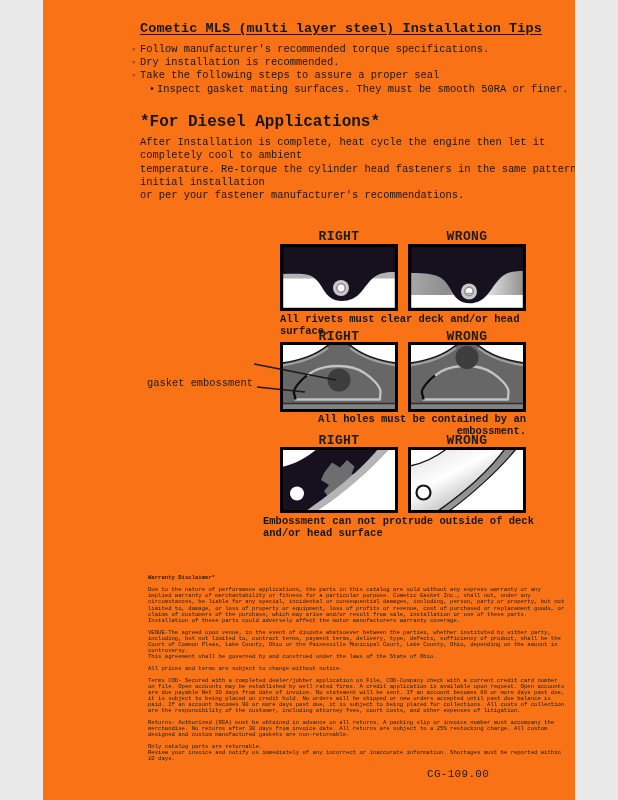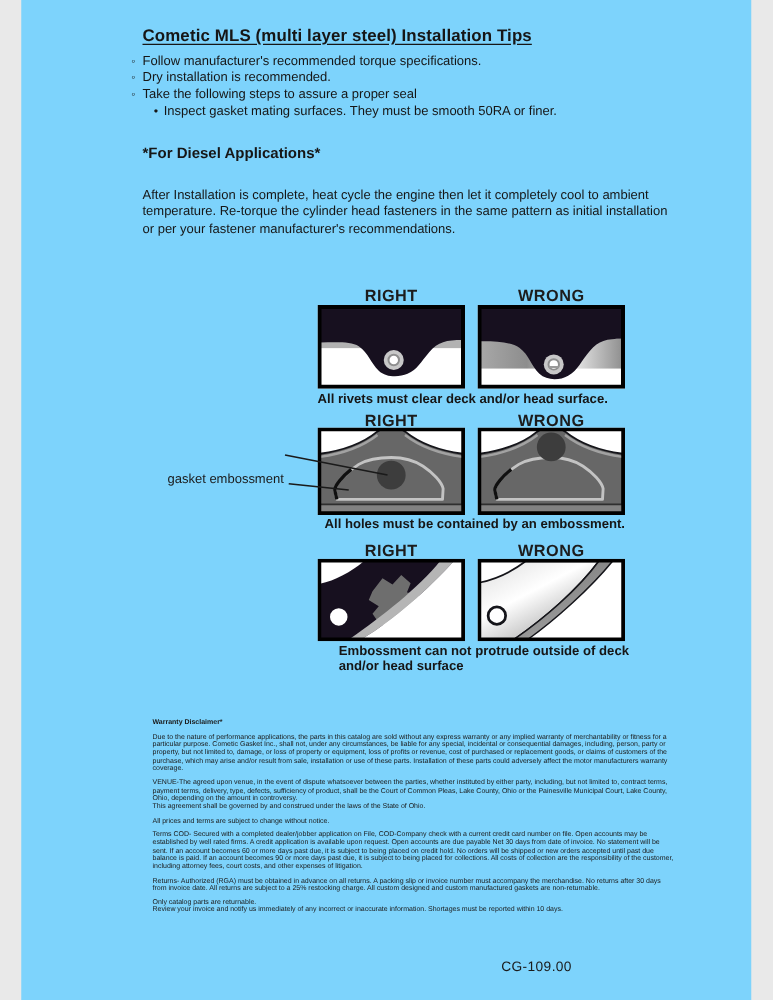--- a/index.html
+++ b/index.html
@@ -1,33 +1,33 @@
 <!DOCTYPE html>
 <html><head>
 <meta charset="utf-8">
 <style>
   html,body{margin:0;padding:0;background:#e9e9e9;}
   .page{
-    position:relative;width:584px;height:800px;background:#7dd3fc;
-    font-family:Liberation Sans, sans-serif;color:#161616;
+    position:relative;width:532px;height:800px;background:#f97316;
+    font-family:Liberation Mono, monospace;color:#161616;
     overflow:hidden;margin:0 auto;
   }
   .abs{position:absolute;}
   .page-title{
     left:97px;top:21px;font-size:13.5px;font-weight:bold;
     text-decoration:underline;text-underline-offset:2px;letter-spacing:.1px;
     white-space:nowrap;
   }
   .tips{left:97px;top:43px;width:470px;font-size:10.4px;line-height:13.2px;}
   .b1{position:relative;white-space:nowrap;}
   .b1::before{content:"◦";position:absolute;left:-9px;top:-0.5px;font-size:9.5px;}
   .b2{position:relative;margin-left:17px;white-space:nowrap;}
   .b2::before{content:"•";position:absolute;left:-8px;top:0;font-size:10px;}
   .diesel{left:97px;top:116px;width:460px;font-size:10.4px;line-height:13.2px;}
-  .diesel-heading{font-size:12px;font-weight:bold;margin:0 0 21px 0;}
+  .diesel-heading{font-size:16px;font-weight:bold;margin:0 0 7px 0;}
   .diesel p{margin:0 0 9px 0;white-space:pre-line;}
   .dg-label{width:118px;text-align:center;font-size:13px;font-weight:bold;
     letter-spacing:.4px;color:#1c1c1c;white-space:nowrap;}
   .caption{font-size:10.5px;font-weight:bold;line-height:12px;white-space:pre-line;}
   .anno{width:113px;text-align:right;font-size:10.4px;line-height:11.6px;
     white-space:pre-line;color:#1a1a1a;}
   .warranty{left:105px;top:575px;width:418px;font-size:5.6px;line-height:6.15px;color:#1a1a1a;}
   .warranty-heading{font-weight:bold;margin:0 0 6px 0;}
   .warranty p{margin:0 0 5.5px 0;white-space:pre-line;}
   .footer-code{left:384px;top:768px;font-size:11px;letter-spacing:.3px;color:#1b1b1b;}
@@ -151,21 +151,21 @@
           <stop offset="1" stop-color="#a8a8a8"></stop>
       </linearGradient>
     </defs>
     <rect x="0" y="0" width="118" height="66" fill="#ffffff"></rect>
     <path d="M2,19 C14,16.5 28,10 38.5,2 L97,2 C80,25 53,48 30,64 L2,64 Z" fill="url(#gsilver)" stroke="#15151a" stroke-width="1.4"></path>
     <path d="M97,2 L108,2 C90,24 62,49 41,64 L30,64 C53,48 80,25 97,2 Z" fill="url(#gdark)" stroke="#15151a" stroke-width="1.2"></path>
     <circle cx="15.5" cy="45.5" r="7" fill="#ffffff" stroke="#15151a" stroke-width="2.2"></circle>
     <rect x="1.5" y="1.5" width="115" height="63" fill="none" stroke="#000000" stroke-width="3"></rect>
   </svg>
 
-  <div class="abs caption" style="left:254px;top:515px;">Embossment can not protrude outside of deck
+  <div class="abs caption" style="left:220px;top:515px;">Embossment can not protrude outside of deck
 and/or head surface</div>
 
   <svg class="abs overlay" width="618" height="800" viewBox="0 0 618 800">
     <line x1="211" y1="364" x2="293" y2="380" stroke="#1a1a1a" stroke-width="1.4"></line>
     <line x1="214" y1="387" x2="262" y2="392" stroke="#1a1a1a" stroke-width="1.4"></line>
   </svg>
 
   <div class="abs warranty">
     <div class="warranty-heading">Warranty Disclaimer*</div>
     <p>Due to the nature of performance applications, the parts in this catalog are sold without any express warranty or any implied warranty of merchantability or fitness for a particular purpose.  Cometic Gasket Inc., shall not, under any circumstances, be liable for any special, incidental or consequential damages, including, person, party or property, but not limited to, damage, or loss of property or equipment, loss of profits or revenue, cost of purchased or replacement goods, or claims of customers of the purchase, which may arise and/or result from sale, installation or use of these parts.  Installation of these parts could adversely affect the motor manufacturers warranty coverage.</p>

